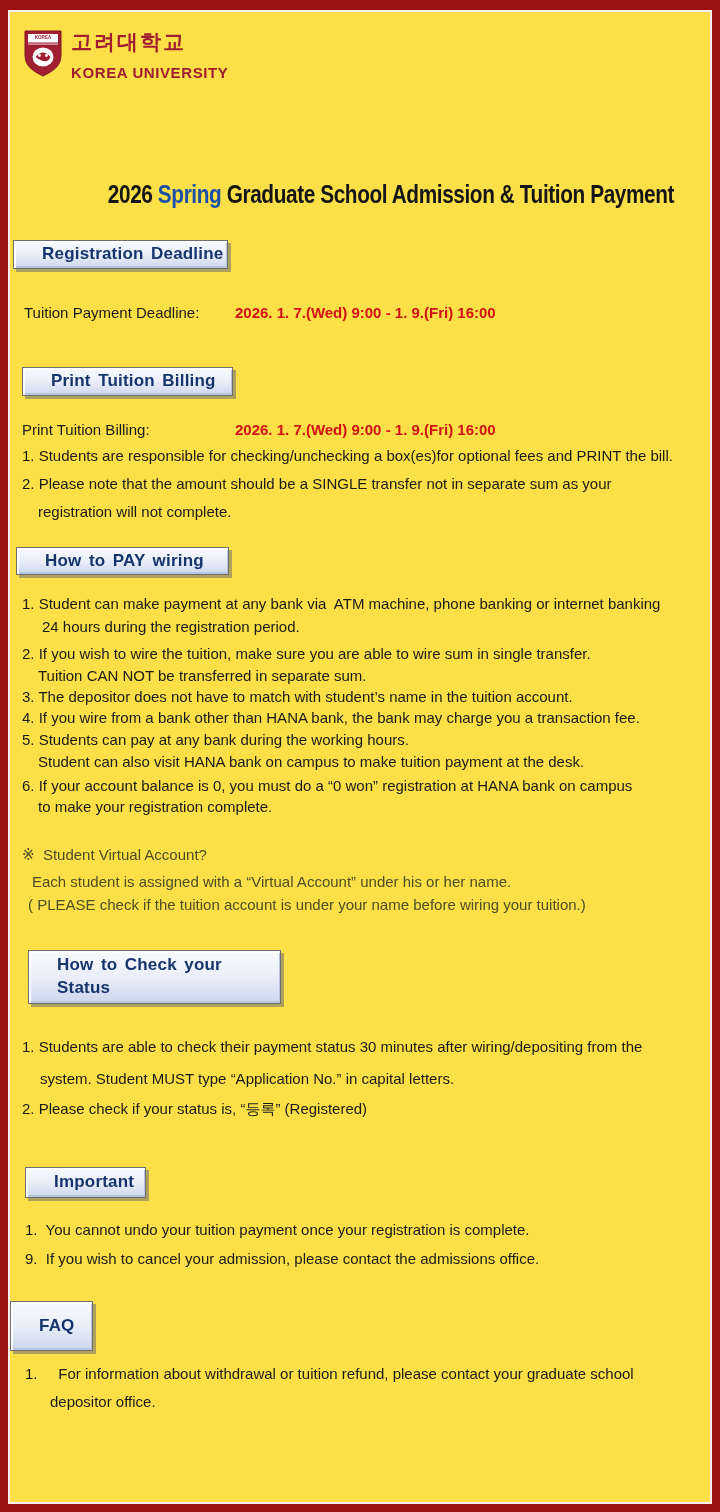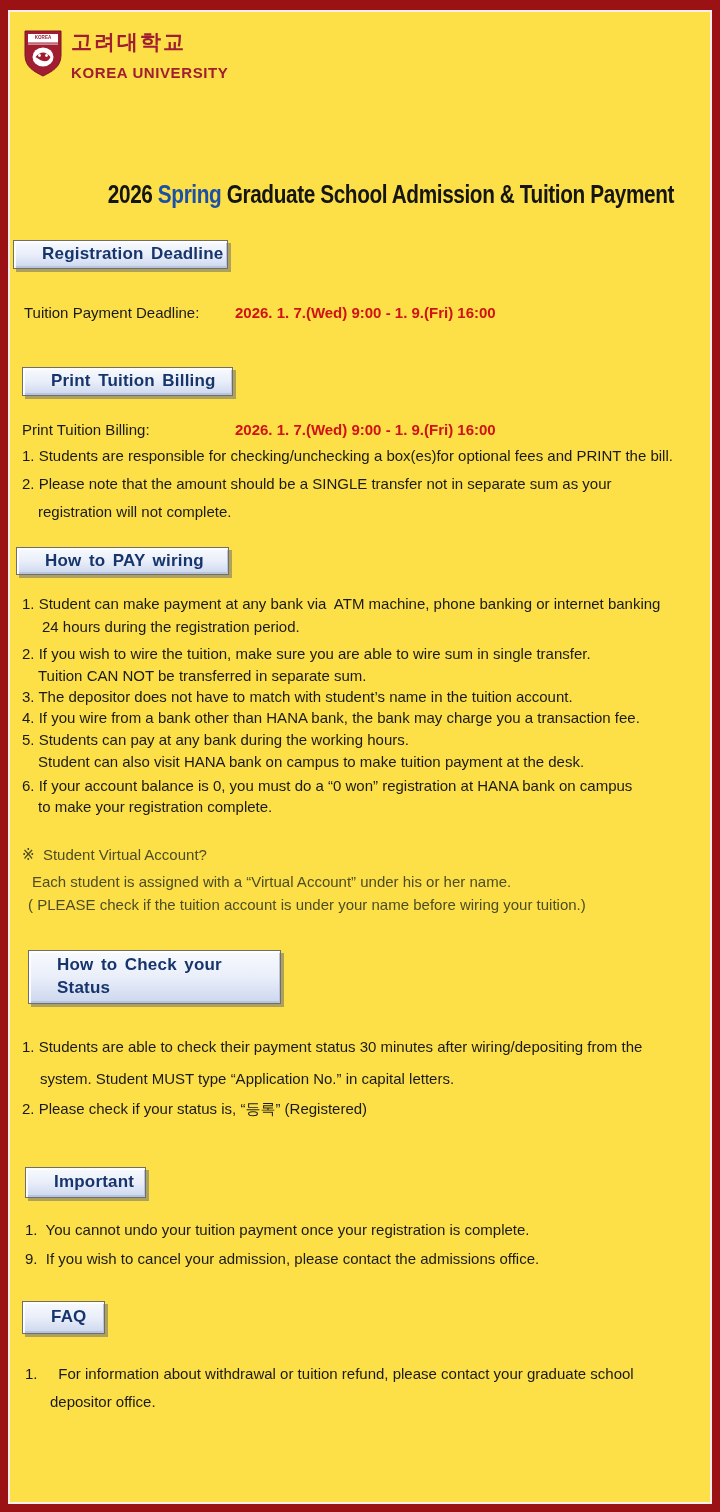--- a/index.html
+++ b/index.html
@@ -123,20 +123,20 @@
   <div class="ln" style="left:22px;top:1038px">1. Students are able to check their payment status 30 minutes after wiring/depositing from the</div>
   <div class="ln" style="left:40px;top:1070px">system. Student MUST type “Application No.” in capital letters.</div>
   <div class="ln" style="left:22px;top:1100px">2. Please check if your status is, “등록” (Registered)</div>
 
   <div class="hdr" style="left:25px;top:1167px;width:121px;height:31px">
     <span class="hdr-t">Important</span>
   </div>
   <div class="ln" style="left:25px;top:1221px">1.  You cannot undo your tuition payment once your registration is complete.</div>
   <div class="ln" style="left:25px;top:1250px">9.  If you wish to cancel your admission, please contact the admissions office.</div>
 
-  <div class="hdr" style="left:22px;top:1301px;width:83px;height:33px">
+  <div class="hdr" style="left:10px;top:1301px;width:83px;height:50px">
     <span class="hdr-t">FAQ</span>
   </div>
   <div class="ln" style="left:25px;top:1365px">1.     For information about withdrawal or tuition refund, please contact your graduate school</div>
   <div class="ln" style="left:50px;top:1393px">depositor office.</div>
 
   <div class="frame"></div>
 </div>
 
 </body></html>

